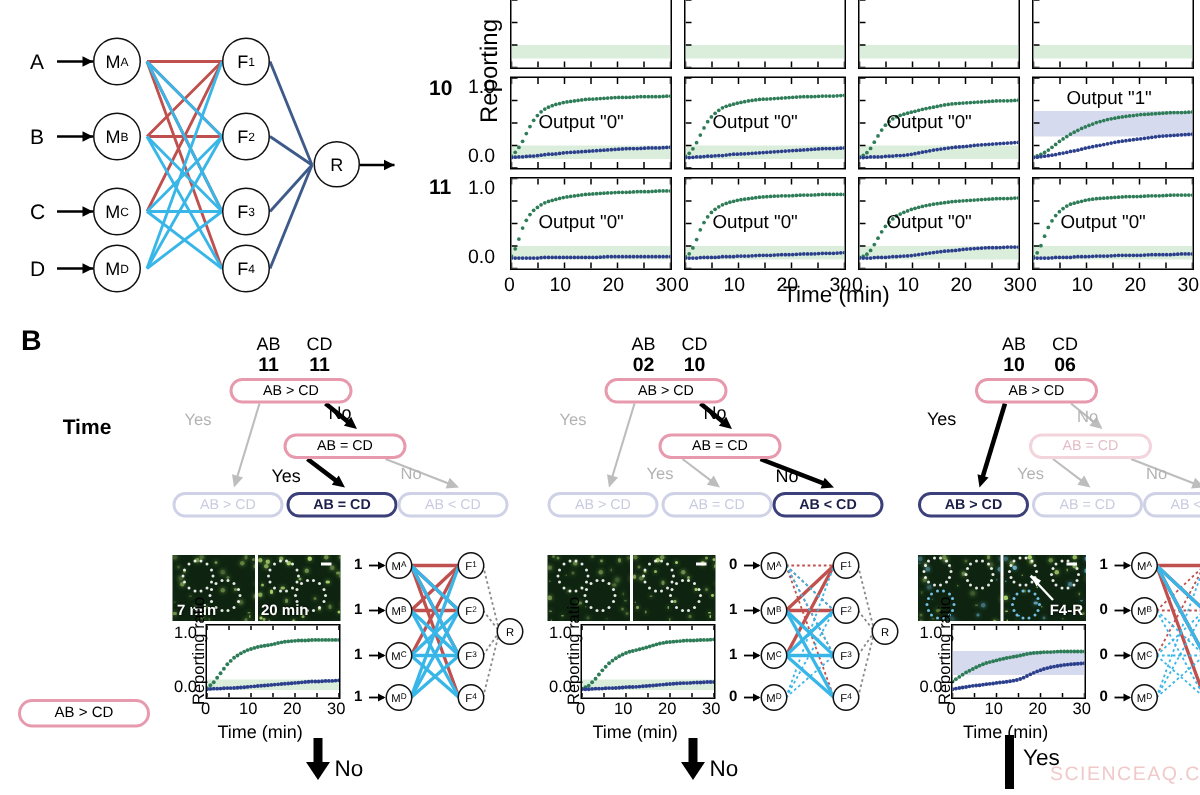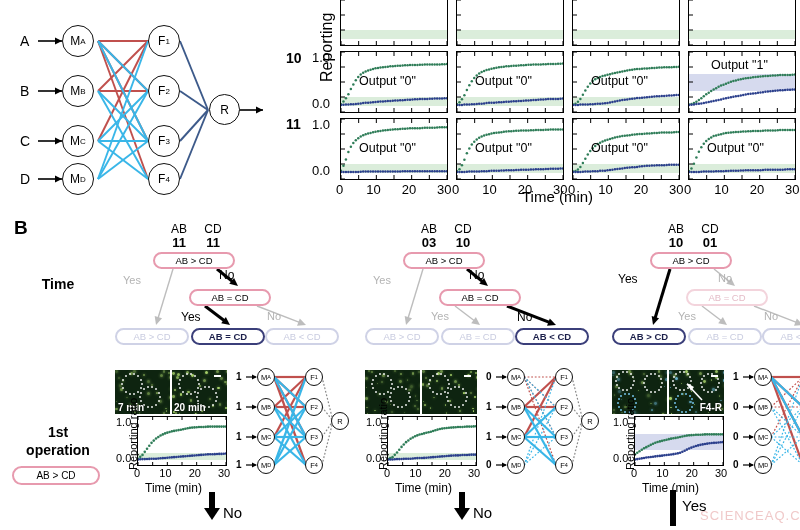--- a/index.html
+++ b/index.html
@@ -1230,24 +1230,20 @@
       <div class="axnum" style="left: 409.667px; top: 198px;">20</div>
       <div class="axnum" style="left: 445px; top: 198px;">30</div>
     </div>
 
   <div class="xtitle" style="left:522px; top:188px;">Time (min)</div>
 
   <div class="panel-letter" style="position:absolute; left:14px; top:217px;">B</div>
 
   <div class="stepword" style="left:18px; top:276px; width:80px;">Time</div>
 
-  <div class="stepword" style="left:8px; top:424px; width:100px;">
-    <div>1st</div>
-    <div>operation</div>
-  </div>
   <div class="opbadge" style="left:12px; top:466px; width:88px; height:19px;">AB &gt; CD</div>
 
   <div id="bcols">
       <div class="abs" style="left: 115px; top: 222px; width: 190px; height: 305px;">
         <div class="colhdr" style="left: 48px; top: 0px; width: 32px;">AB</div>
         <div class="colhdr" style="left: 82px; top: 0px; width: 32px;">CD</div>
         <div class="colbits" style="left: 48px; top: 13px; width: 32px;">11</div>
         <div class="colbits" style="left: 82px; top: 13px; width: 32px;">11</div>
         <svg width="230" height="140" style="position: absolute; left: 0px; top: 0px;">
           <g>
@@ -1556,21 +1552,21 @@
         <div class="mnode" style="left: 216px; top: 190px; width: 18px; height: 18px;">R</div>
         <svg width="22" height="30" style="position: absolute; left: 88px; top: 270px;">
           <line x1="9" y1="0" x2="9" y2="18" stroke="#000" stroke-width="6"></line>
           <polygon points="9,28 1,16 17,16" fill="#000"></polygon>
         </svg>
         <div class="bigword" style="left: 108px; top: 282px;">No</div>
       </div>
       <div class="abs" style="left: 365px; top: 222px; width: 190px; height: 305px;">
         <div class="colhdr" style="left: 48px; top: 0px; width: 32px;">AB</div>
         <div class="colhdr" style="left: 82px; top: 0px; width: 32px;">CD</div>
-        <div class="colbits" style="left: 48px; top: 13px; width: 32px;">03</div>
+        <div class="colbits" style="left: 48px; top: 13px; width: 32px;">02</div>
         <div class="colbits" style="left: 82px; top: 13px; width: 32px;">10</div>
         <svg width="230" height="140" style="position: absolute; left: 0px; top: 0px;">
           <g>
             <line x1="58" y1="47" x2="43.03337122536589" y2="96.3018359635006" stroke="#bdbdbd" stroke-width="1.4"></line>
             <polygon points="41,103 39.682983374248664,94.09688441007899 47.04411048663465,96.33151228348189" fill="#bdbdbd"></polygon>
           </g>
           <g>
             <line x1="102" y1="47" x2="117.5592859050476" y2="59.595612399324246" stroke="#000" stroke-width="3"></line>
             <polygon points="123,64 114.25567111130631,61.87004406469123 119.09599105631246,55.890825309095405" fill="#000"></polygon>
           </g>
@@ -1871,21 +1867,21 @@
         <svg width="22" height="30" style="position: absolute; left: 88px; top: 270px;">
           <line x1="9" y1="0" x2="9" y2="18" stroke="#000" stroke-width="6"></line>
           <polygon points="9,28 1,16 17,16" fill="#000"></polygon>
         </svg>
         <div class="bigword" style="left: 108px; top: 282px;">No</div>
       </div>
       <div class="abs" style="left: 612px; top: 222px; width: 190px; height: 305px;">
         <div class="colhdr" style="left: 48px; top: 0px; width: 32px;">AB</div>
         <div class="colhdr" style="left: 82px; top: 0px; width: 32px;">CD</div>
         <div class="colbits" style="left: 48px; top: 13px; width: 32px;">10</div>
-        <div class="colbits" style="left: 82px; top: 13px; width: 32px;">01</div>
+        <div class="colbits" style="left: 82px; top: 13px; width: 32px;">06</div>
         <svg width="230" height="140" style="position: absolute; left: 0px; top: 0px;">
           <g>
             <line x1="58" y1="47" x2="43.03337122536589" y2="96.3018359635006" stroke="#000" stroke-width="3"></line>
             <polygon points="41,103 39.682983374248664,94.09688441007899 47.04411048663465,96.33151228348189" fill="#000"></polygon>
           </g>
           <g>
             <line x1="102" y1="47" x2="117.5592859050476" y2="59.595612399324246" stroke="#bdbdbd" stroke-width="1.4"></line>
             <polygon points="123,64 114.25567111130631,61.87004406469123 119.09599105631246,55.890825309095405" fill="#bdbdbd"></polygon>
           </g>
           <g>

